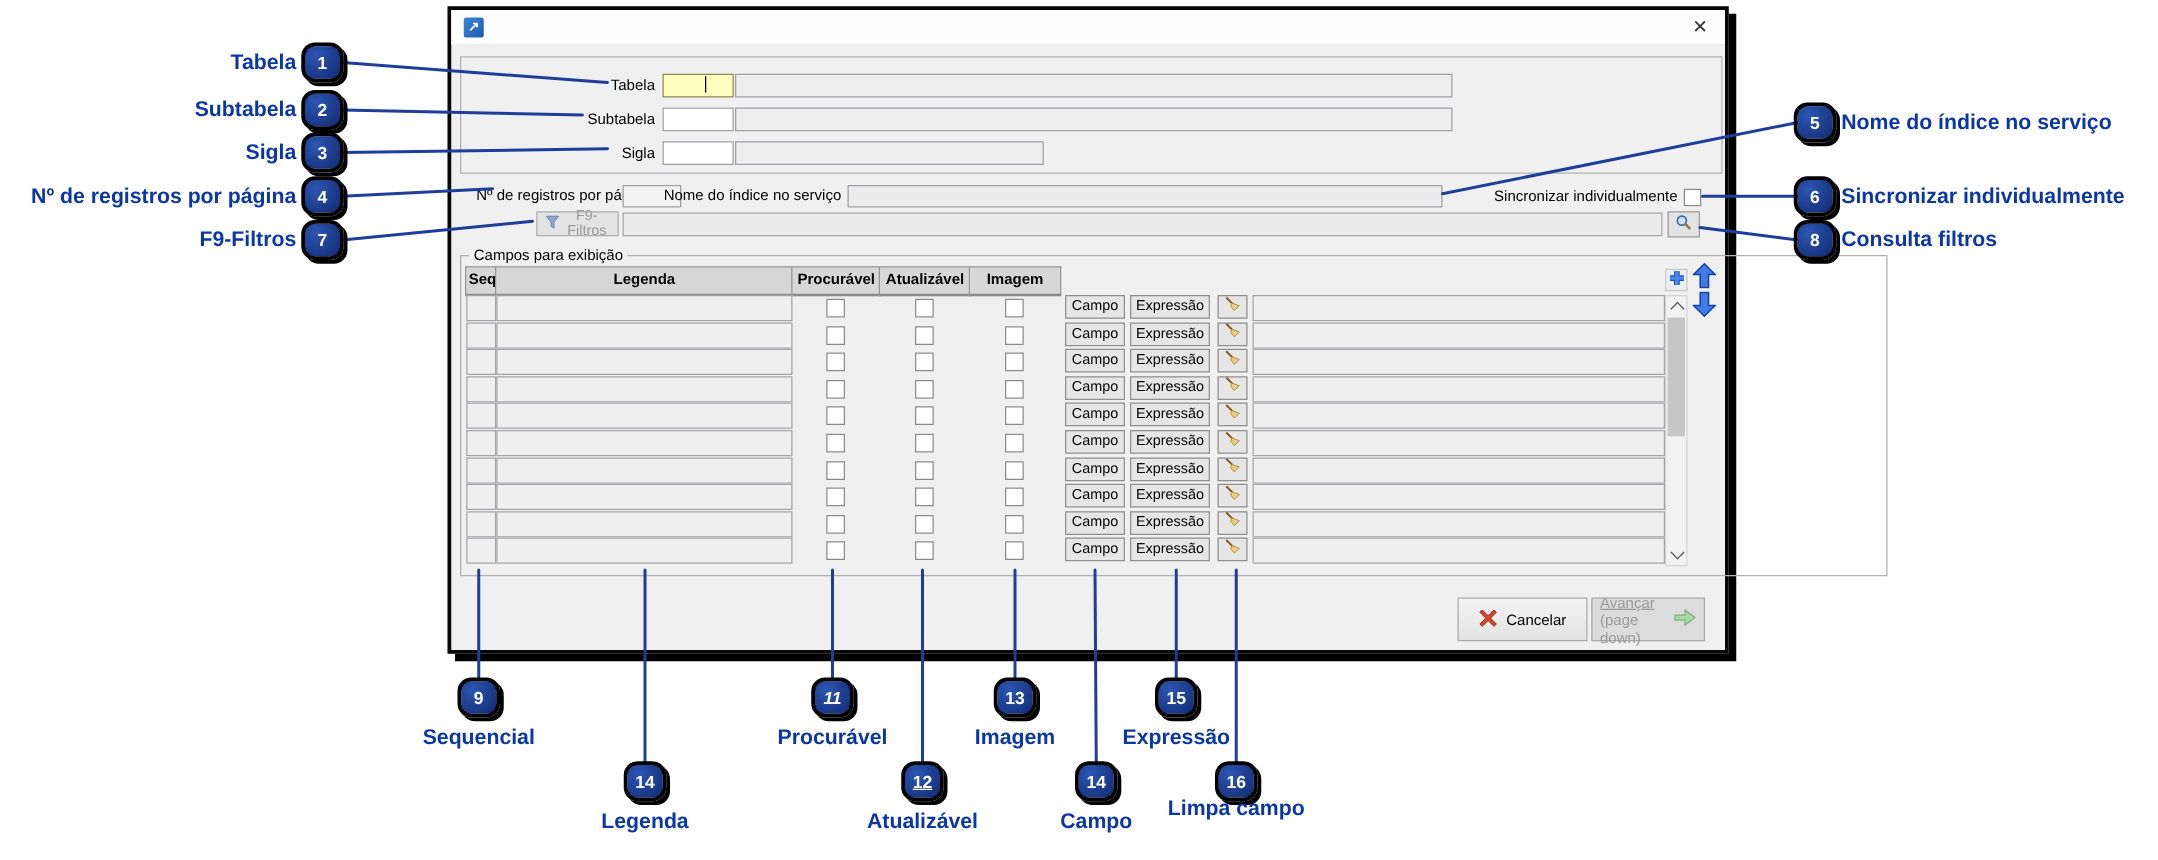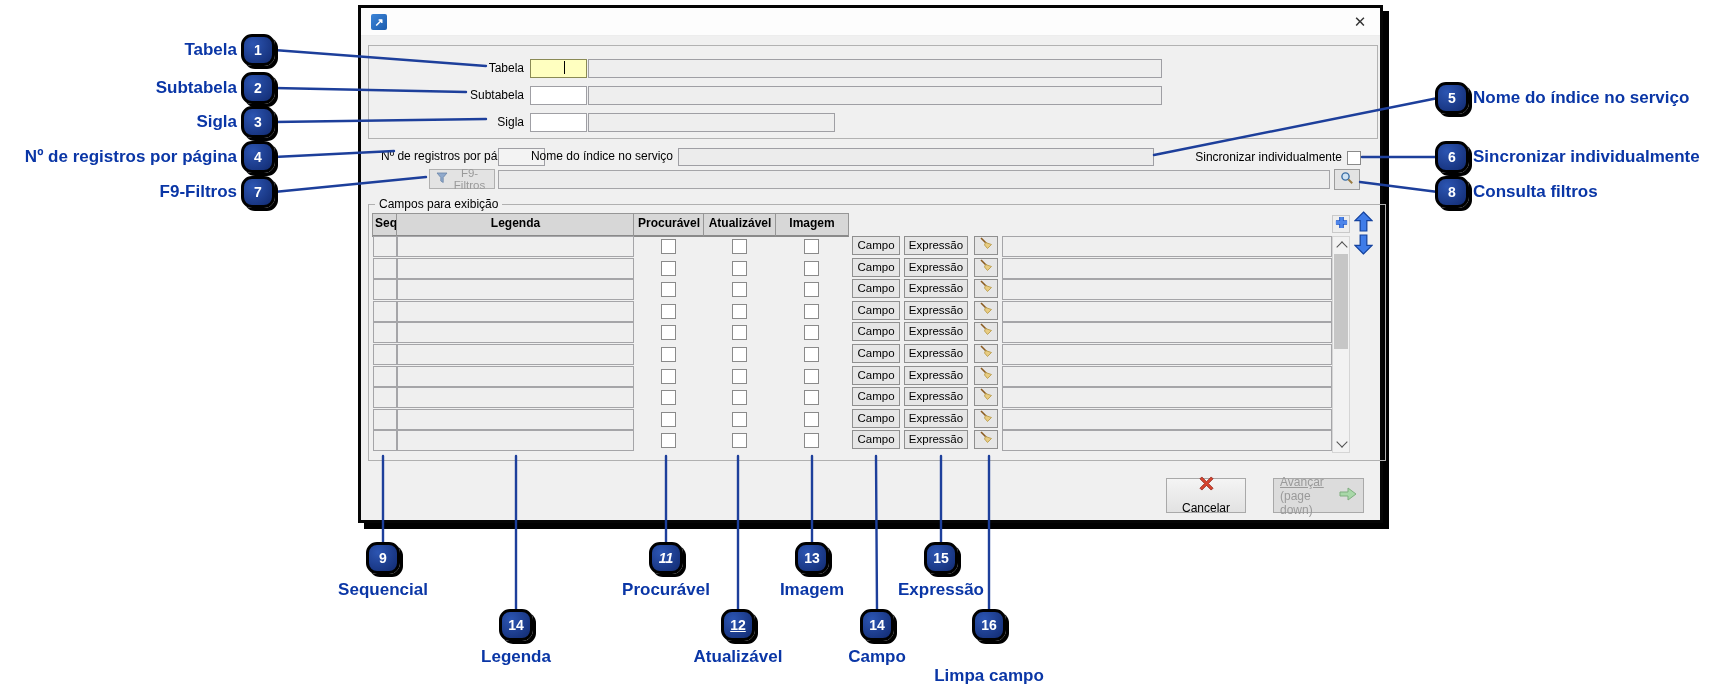--- a/index.html
+++ b/index.html
@@ -26,21 +26,21 @@
   
   .mid-label{position:absolute;font-size:12px;color:#000;text-align:right;white-space:nowrap;height:17px;line-height:17px;}
   #f9-btn{left:68px;top:161px;width:66px;height:20px;background:#e3e3e3;border:1px solid #b0b0b0;
           color:#9a9a9a;font-size:11.5px;display:flex;align-items:center;justify-content:center;gap:3px;}
   #filter-field{left:137px;top:162px;width:832px;height:19px;background:#ececec;border:1px solid #a5a5a8;}
   #search-btn{left:973px;top:161px;width:26px;height:21px;background:#e3e3e3;border:1px solid #9d9d9d;
               display:flex;align-items:center;justify-content:center;cursor:pointer;}
   #sync-cb{left:986px;top:143px;width:14px;height:14px;background:#fff;border:1px solid #8a8a8a;}
 
   
-  #fields-group{left:7px;top:196px;width:1018px;height:257px;border:1px solid #b0b0b0;}
+  #fields-group{left:7px;top:196px;width:1142px;height:257px;border:1px solid #b0b0b0;}
   #fields-legend{left:6px;top:-9px;background:#f0f0f0;padding:0 4px;font-size:12px;height:16px;line-height:16px;}
 
   .hcell{position:absolute;top:8px;height:21px;background:#d7d7d7;border:1px solid #969696;border-bottom:2px solid #8a8a8a;
          font-size:12px;font-weight:bold;line-height:18px;text-align:center;overflow:hidden;white-space:nowrap;}
   .hcell.seqh{text-align:left;padding-left:2px;}
 
   .trow{position:absolute;left:0;width:100%;height:19px;}
   .cell{position:absolute;top:0;height:19px;background:#efefef;border:1px solid #a5a5a8;}
   .cell.seq{left:4px;width:22px;}
   .cell.legenda{left:28px;width:235px;}
@@ -58,21 +58,21 @@
   .blue-arrow{left:984px;width:20px;height:22px;display:flex;align-items:center;justify-content:center;}
   #scrollbar{left:963px;top:31px;width:18px;height:217px;background:#f2f2f2;border:1px solid #d5d5d5;}
   .chev{position:absolute;left:5px;width:7px;height:7px;border-left:1.6px solid #505050;border-top:1.6px solid #505050;}
   .chev.up{top:6px;transform:rotate(45deg);}
   .chev.down{bottom:6px;transform:rotate(225deg);}
   #thumb{position:absolute;left:1px;top:17px;width:14px;height:95px;background:#c6c6c6;}
 
   
   .fbtn{position:absolute;height:35px;border:1px solid #a9a9a9;background:linear-gradient(#f4f4f4,#e2e2e2);
         font-size:12px;display:flex;align-items:center;justify-content:center;gap:7px;cursor:pointer;}
-  #cancel-btn{left:805px;top:470px;width:80px;flex-direction:column;}
+  #cancel-btn{left:805px;top:470px;width:104px;}
   #next-btn{left:912px;top:470px;width:91px;background:#dcdcdc;color:#9a9a9a;cursor:default;gap:6px;}
   #next-text{text-align:left;font-size:12px;line-height:14px;}
   #next-text u{text-decoration:underline;}
 
   
   #lines{left:0;top:0;width:1726px;height:688px;pointer-events:none;}
   .badge{position:absolute;box-sizing:border-box;width:34px;height:32px;border-radius:11px;
          background:radial-gradient(circle at 32% 28%,#2c55b2,#112a70);border:3px solid #000;
          box-shadow:3px 3px 0 #000;color:#fff;font-weight:bold;font-size:14px;
          display:flex;align-items:center;justify-content:center;}
@@ -418,15 +418,15 @@
       <div class="anno-label side-below" style="left: 666px; top: 578px;">Procurável</div>
       <div class="badge" style="left: 721px; top: 609px; text-decoration: underline;">12</div>
       <div class="anno-label side-below" style="left: 738px; top: 645px;">Atualizável</div>
       <div class="badge" style="left: 795px; top: 542px;">13</div>
       <div class="anno-label side-below" style="left: 812px; top: 578px;">Imagem</div>
       <div class="badge" style="left: 860px; top: 609px;">14</div>
       <div class="anno-label side-below" style="left: 877px; top: 645px;">Campo</div>
       <div class="badge" style="left: 924px; top: 542px;">15</div>
       <div class="anno-label side-below" style="left: 941px; top: 578px;">Expressão</div>
       <div class="badge" style="left: 972px; top: 609px;">16</div>
-      <div class="anno-label side-below" style="left: 989px; top: 664px;">Limpa campo</div>
+      <div class="anno-label side-below" style="left: 989px; top: 635px;">Limpa campo</div>
     </div>
 </div>
 
 </body></html>

